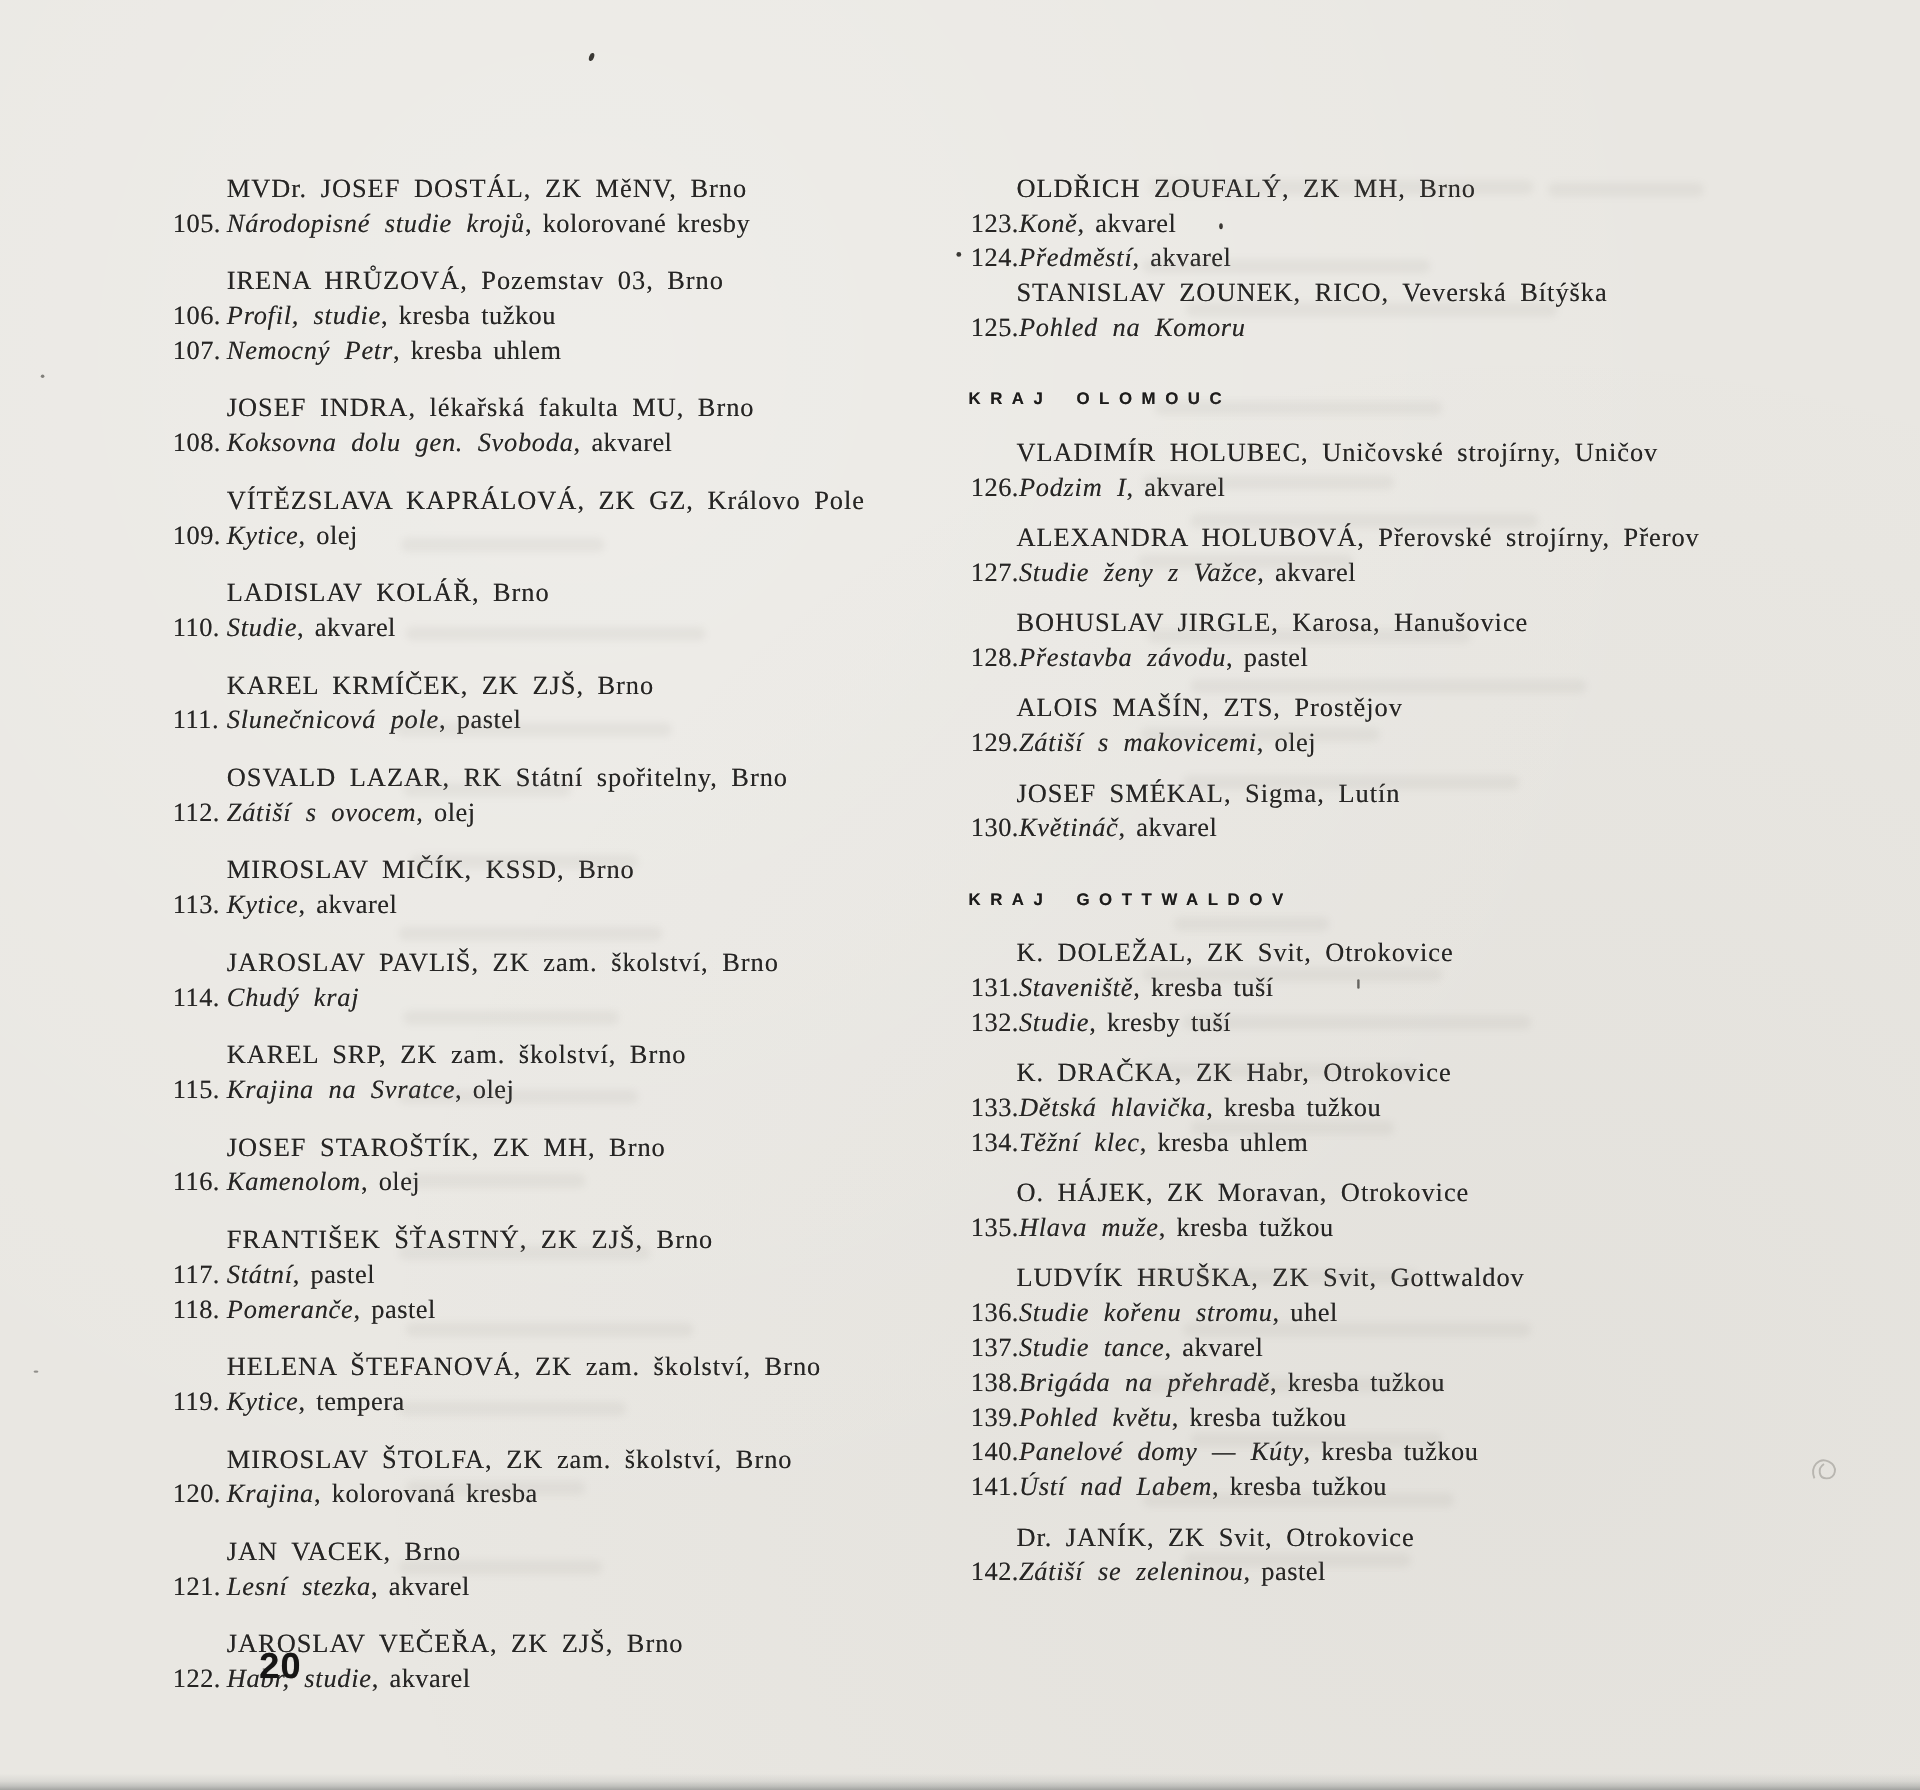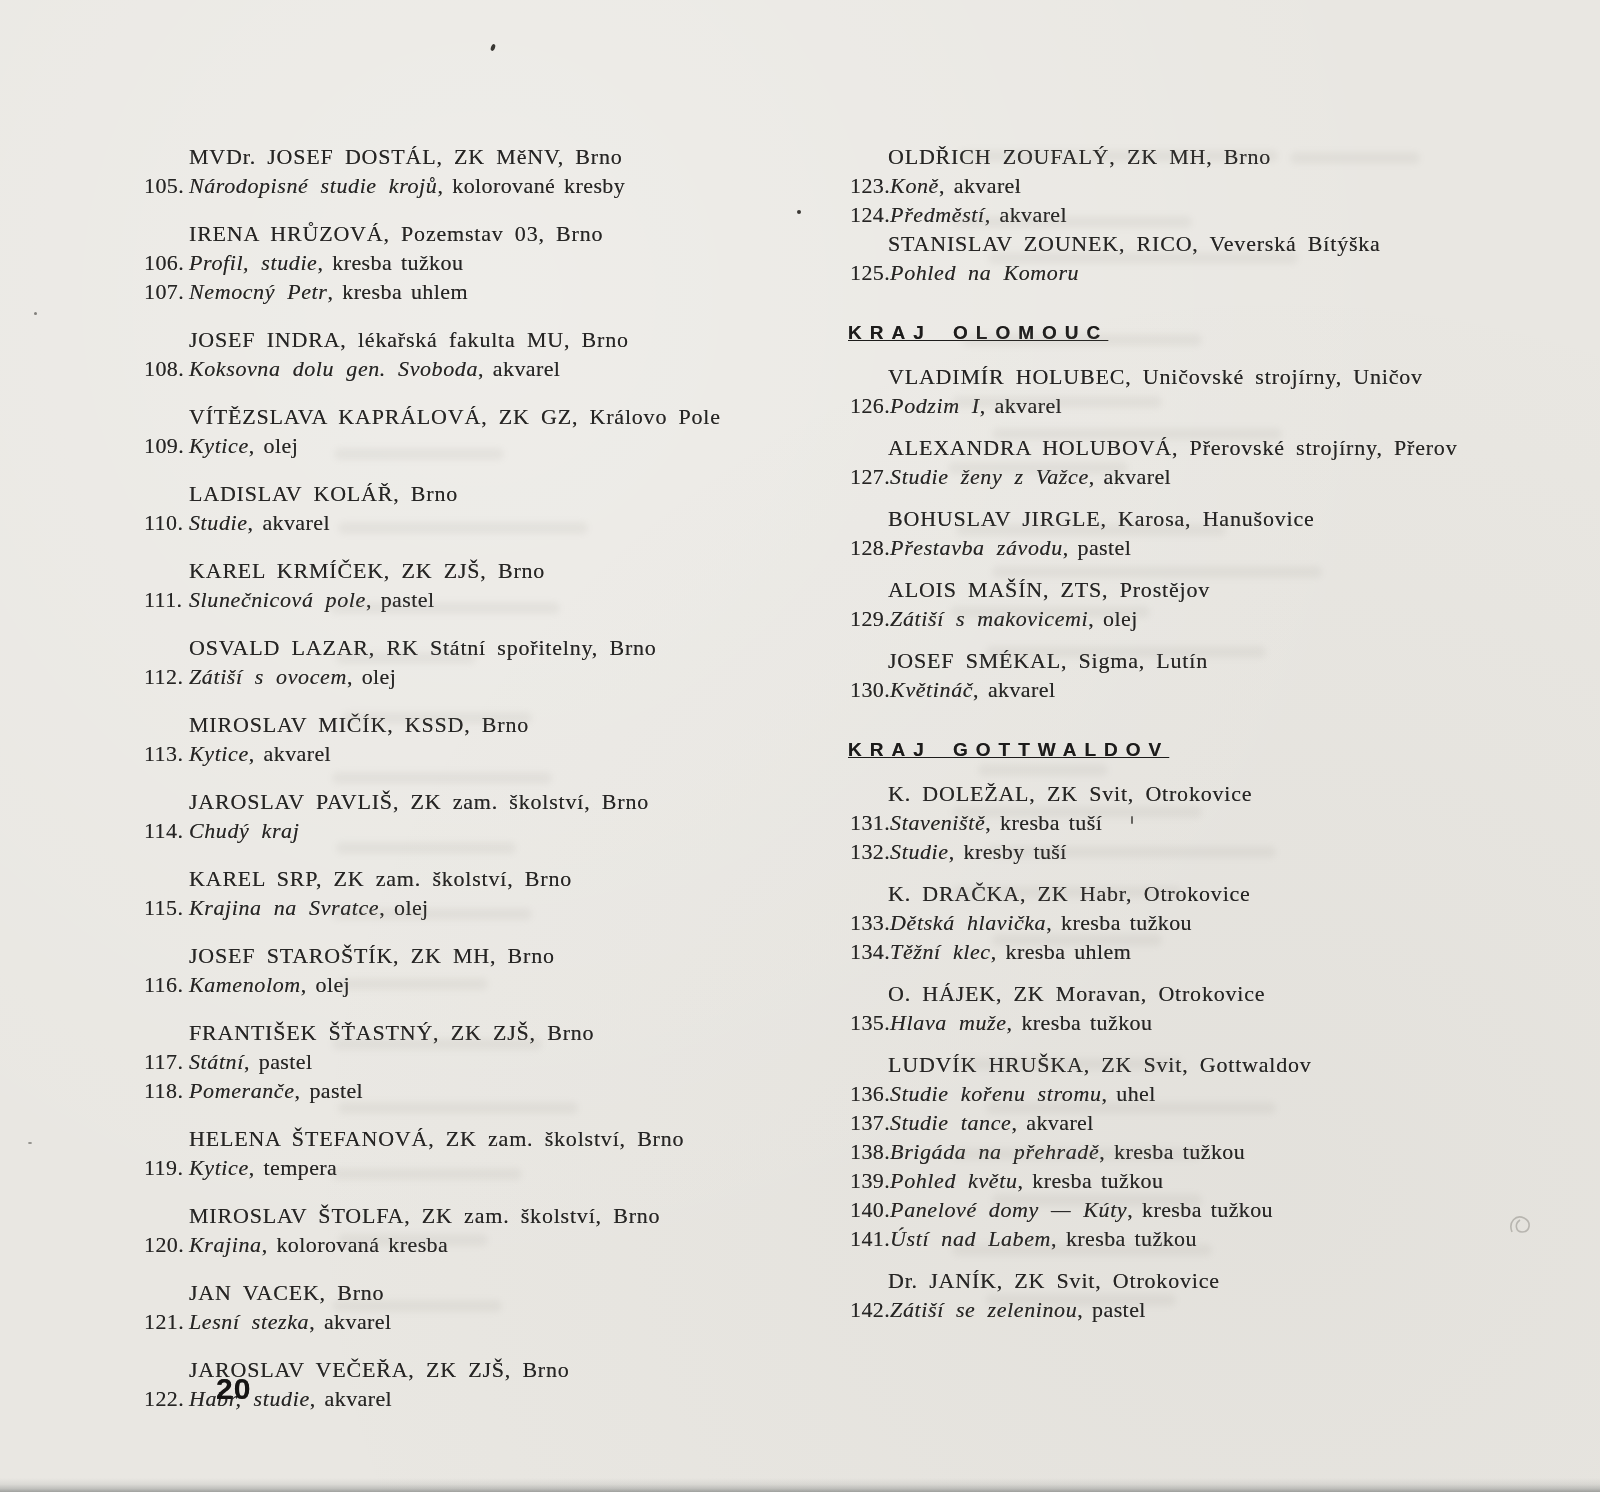--- a/index.html
+++ b/index.html
@@ -17,21 +17,21 @@
     font-family: "Liberation Serif", "DejaVu Serif", serif;
     color: #262524;
   }
 
   
   .col {
     position: absolute;
     top: 142px;
   }
   .col-left  { left: 144px; width: 660px; }
-  .col-right { left: 850px; width: 740px; }
+  .col-right { left: 809px; width: 740px; }
 
   .group { margin-top: 19px; }
   .col-right .group { margin-top: 13px; }
   .group:first-child, .group.tight { margin-top: 0; }
 
   .artist {
     line-height: 29px;
     font-size: 22px;
     letter-spacing: 0.8px;
     word-spacing: 5px;
@@ -55,28 +55,27 @@
   .entry .txt i {
     font-style: italic;
     word-spacing: 6px;
     letter-spacing: 0.6px;
   }
 
   .section {
     margin: 31px 0 15px -2px;
     font-family: "Liberation Sans", "DejaVu Sans", sans-serif;
     font-weight: 700;
-    font-size: 19px;
+    font-size: 14px;
     line-height: 29px;
     letter-spacing: 8px;
     word-spacing: 8px;
     color: #1d1c1b;
     text-shadow: 0 0 0.5px rgba(20,20,20,0.6);
     white-space: nowrap;
-    text-decoration: underline;
   }
 
   
   .page-number {
     position: absolute;
     left: 216px;
     top: 1372px;
     font-family: "Liberation Sans", "DejaVu Sans", sans-serif;
     font-weight: 700;
     font-size: 30px;

